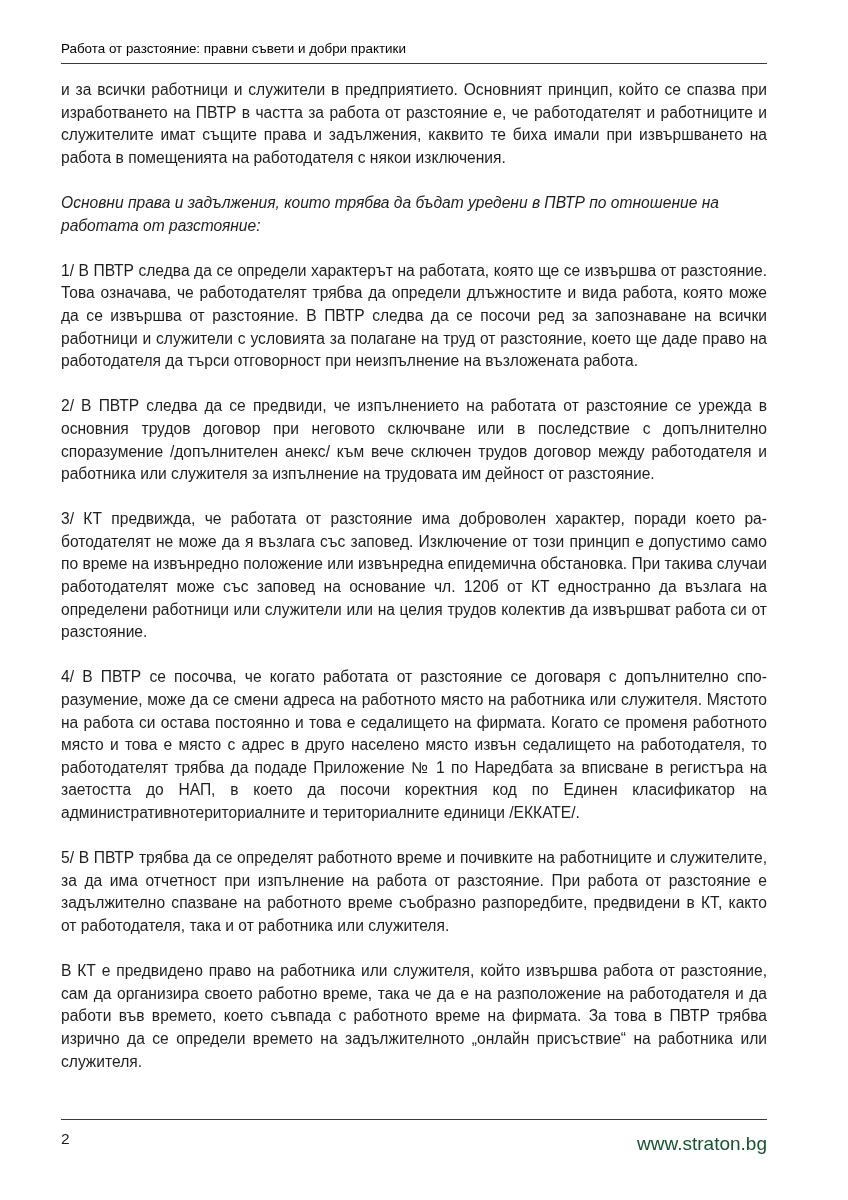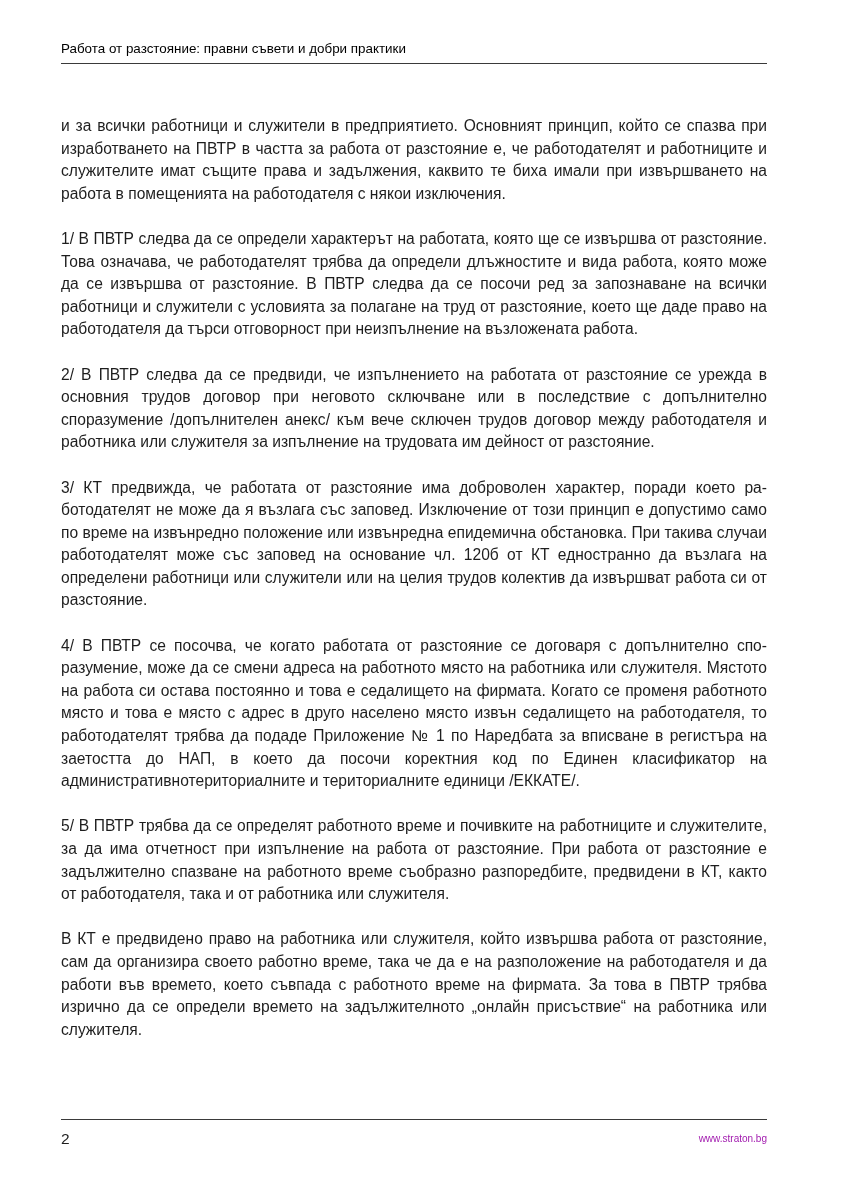--- a/index.html
+++ b/index.html
@@ -40,21 +40,20 @@
       border-top: 1px solid #3a3a3a;
     }
     .body {
       position: absolute;
       top: 79px;
       left: 0;
       width: 706px;
       font-size: 15.6px;
       line-height: 22.6px;
       color: #1e1e1e;
-      margin-top: 36px;
     }
     .body p {
       margin: 0 0 22.6px 0;
       text-align: justify;
       hyphens: manual;
     }
     .body p.italic {
       font-style: italic;
       text-align: left;
     }
@@ -70,33 +69,34 @@
       position: absolute;
       top: 1130px;
       left: 0;
       font-size: 15.5px;
       color: #1e1e1e;
     }
     .footer-url {
       position: absolute;
       top: 1133px;
       right: 0;
-      font-size: 10px;
-      color: #a21caf;
+      font-size: 19px;
+      color: #14532d;
     }
   </style>
 </head>
 <body>
 
 <div class="page">
   <div class="running-header">Работа от разстояние: правни съвети и добри практики</div>
   <div class="header-rule"></div>
 
   <div class="body">
     <p>и за всички работници и служители в предприятието. Основният принцип, който се спазва при изработването на ПВТР в частта за работа от разстояние е, че работодателят и работниците и служителите имат същите права и задължения, каквито те биха имали при извършването на работа в помещенията на работодателя с някои изключения.</p>
+    <p class="italic">Основни права и задължения, които трябва да бъдат уредени в ПВТР по отношение на работата от разстояние:</p>
     <p>1/ В ПВТР следва да се определи характерът на работата, която ще се извършва от раз­стояние. Това означава, че работодателят трябва да определи длъжностите и вида ра­бота, която може да се извършва от разстояние. В ПВТР следва да се посочи ред за запознаване на всички работници и служители с условията за полагане на труд от раз­стояние, което ще даде право на работодателя да търси отговорност при неизпълнение на възложената работа.</p>
     <p>2/ В ПВТР следва да се предвиди, че изпълнението на работата от разстояние се урежда в основния трудов договор при неговото сключване или в последствие с допълнително споразумение /допълнителен анекс/ към вече сключен трудов договор между работода­теля и работника или служителя за изпълнение на трудовата им дейност от разстояние.</p>
     <p>3/ КТ предвижда, че работата от разстояние има доброволен характер, поради което ра­ботодателят не може да я възлага със заповед. Изключение от този принцип е допустимо само по време на извънредно положение или извънредна епидемична обстановка. При такива случаи работодателят може със заповед на основание чл. 120б от КТ едностранно да възлага на определени работници или служители или на целия трудов колектив да из­вършват работа си от разстояние.</p>
     <p>4/ В ПВТР се посочва, че когато работата от разстояние се договаря с допълнително спо­разумение, може да се смени адреса на работното място на работника или служителя. Мястото на работа си остава постоянно и това е седалището на фирмата. Когато се про­меня работното място и това е място с адрес в друго населено място извън седалището на работодателя, то работодателят трябва да подаде Приложение № 1 по Наредбата за вписване в регистъра на заетостта до НАП, в което да посочи коректния код по Единен класификатор на административнотериториалните и териториалните единици /ЕККАТЕ/.</p>
     <p>5/ В ПВТР трябва да се определят работното време и почивките на работниците и слу­жителите, за да има отчетност при изпълнение на работа от разстояние. При работа от разстояние е задължително спазване на работното време съобразно разпоредбите, пред­видени в КТ, както от работодателя, така и от работника или служителя.</p>
     <p>В КТ е предвидено право на работника или служителя, който извършва работа от раз­стояние, сам да организира своето работно време, така че да е на разположение на ра­ботодателя и да работи във времето, което съвпада с работното време на фирмата. За това в ПВТР трябва изрично да се определи времето на задължителното „онлайн при­съствие“ на работника или служителя.</p>
   </div>
 
   <div class="footer-rule"></div>
   <div class="page-number">2</div>

